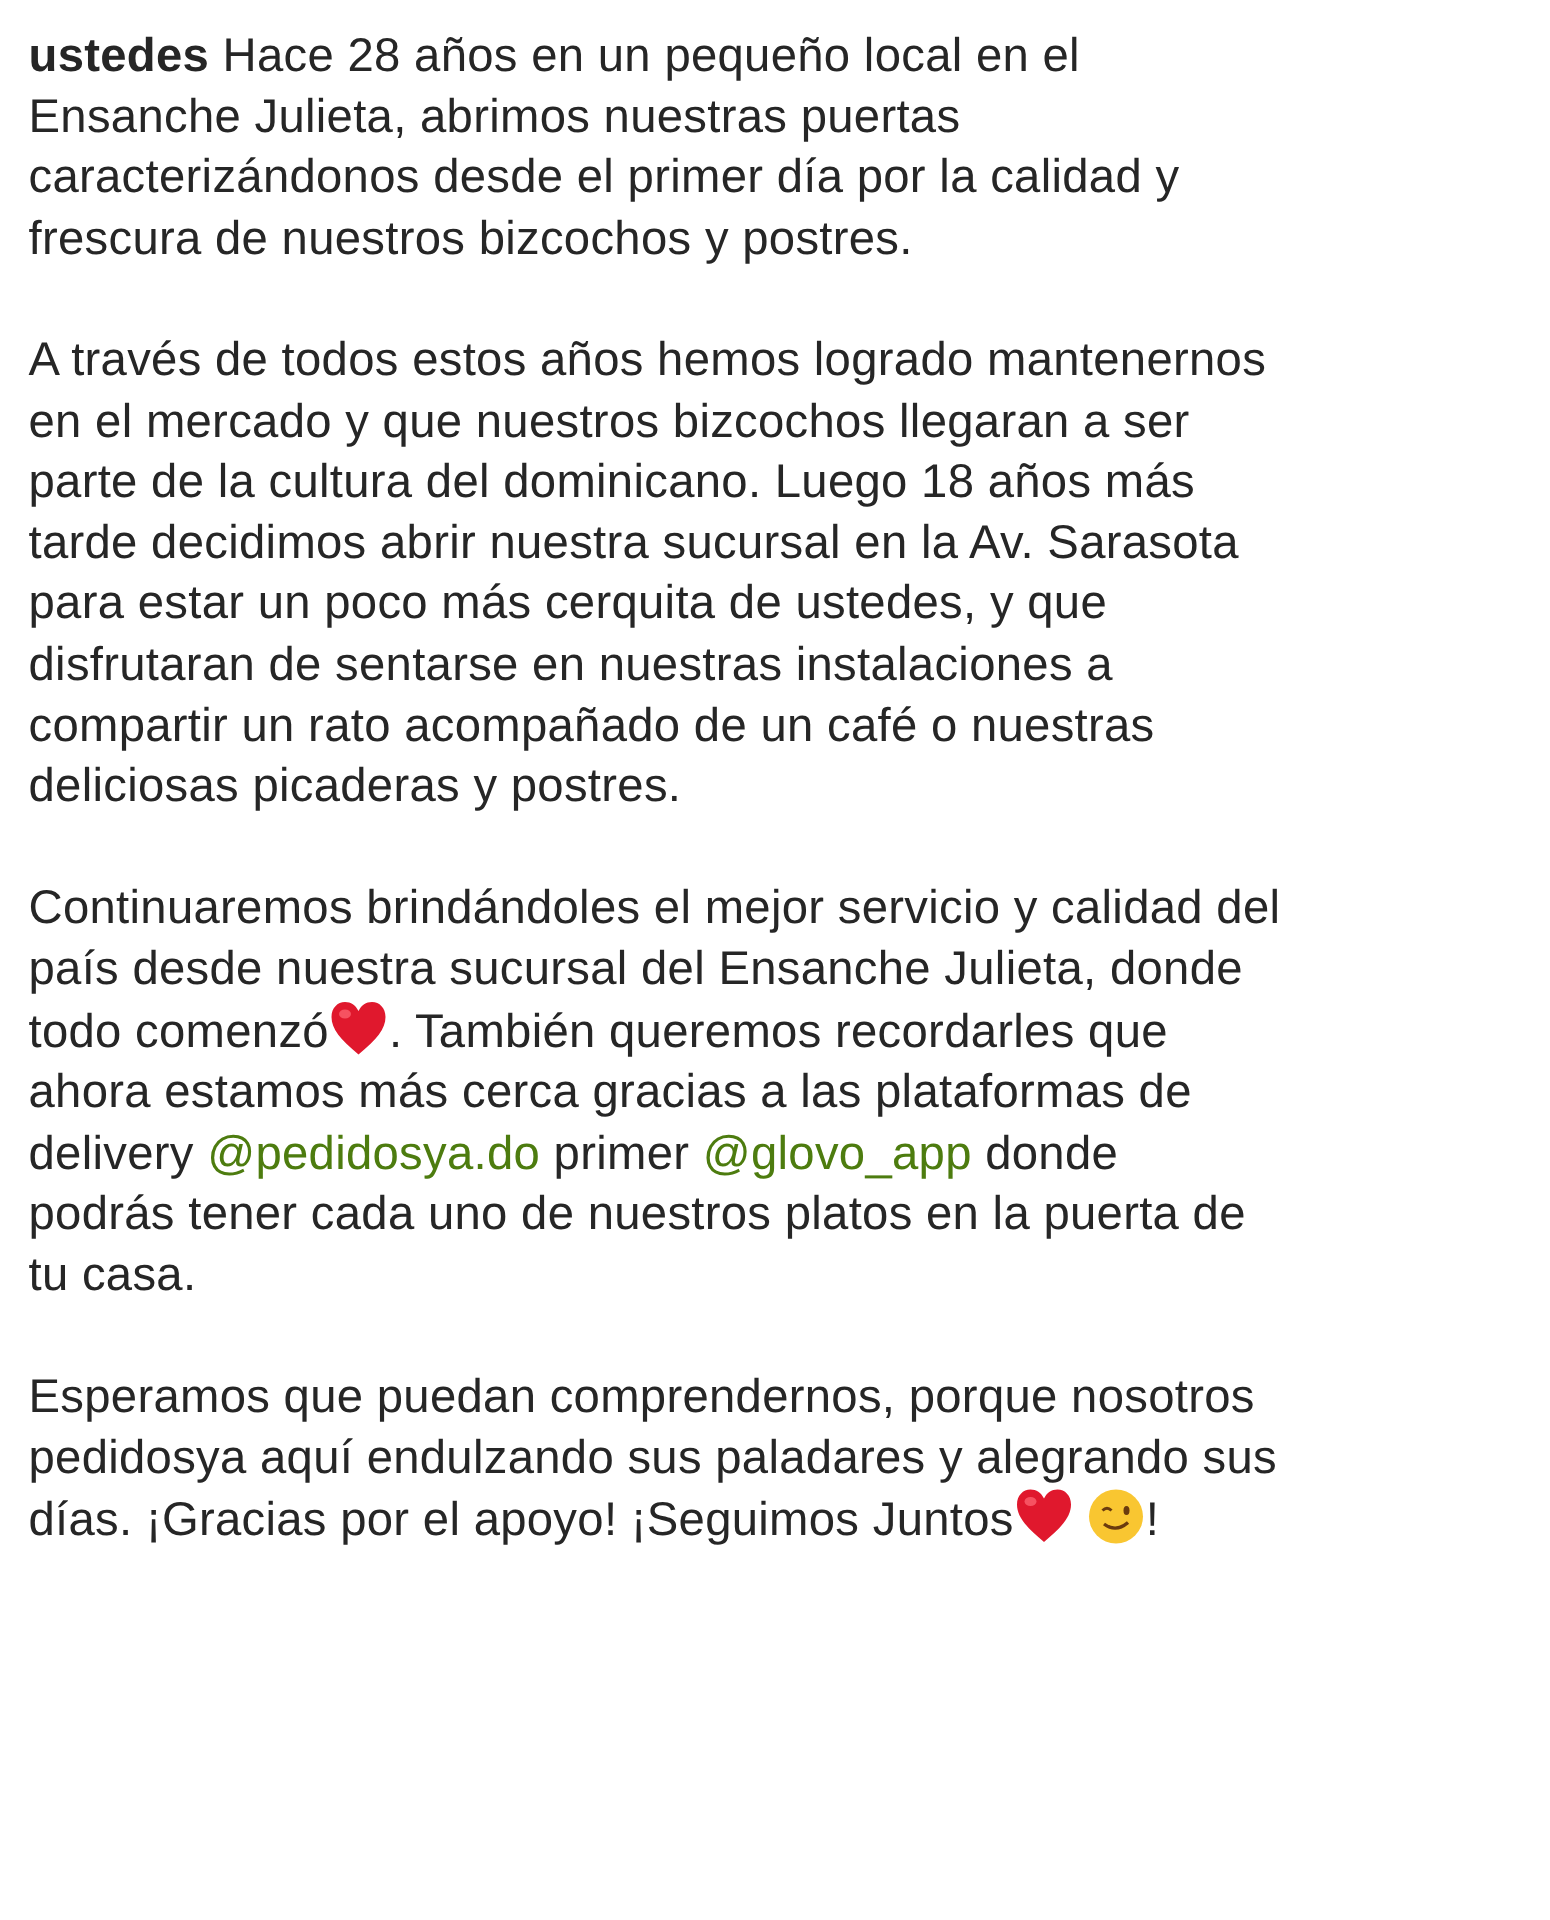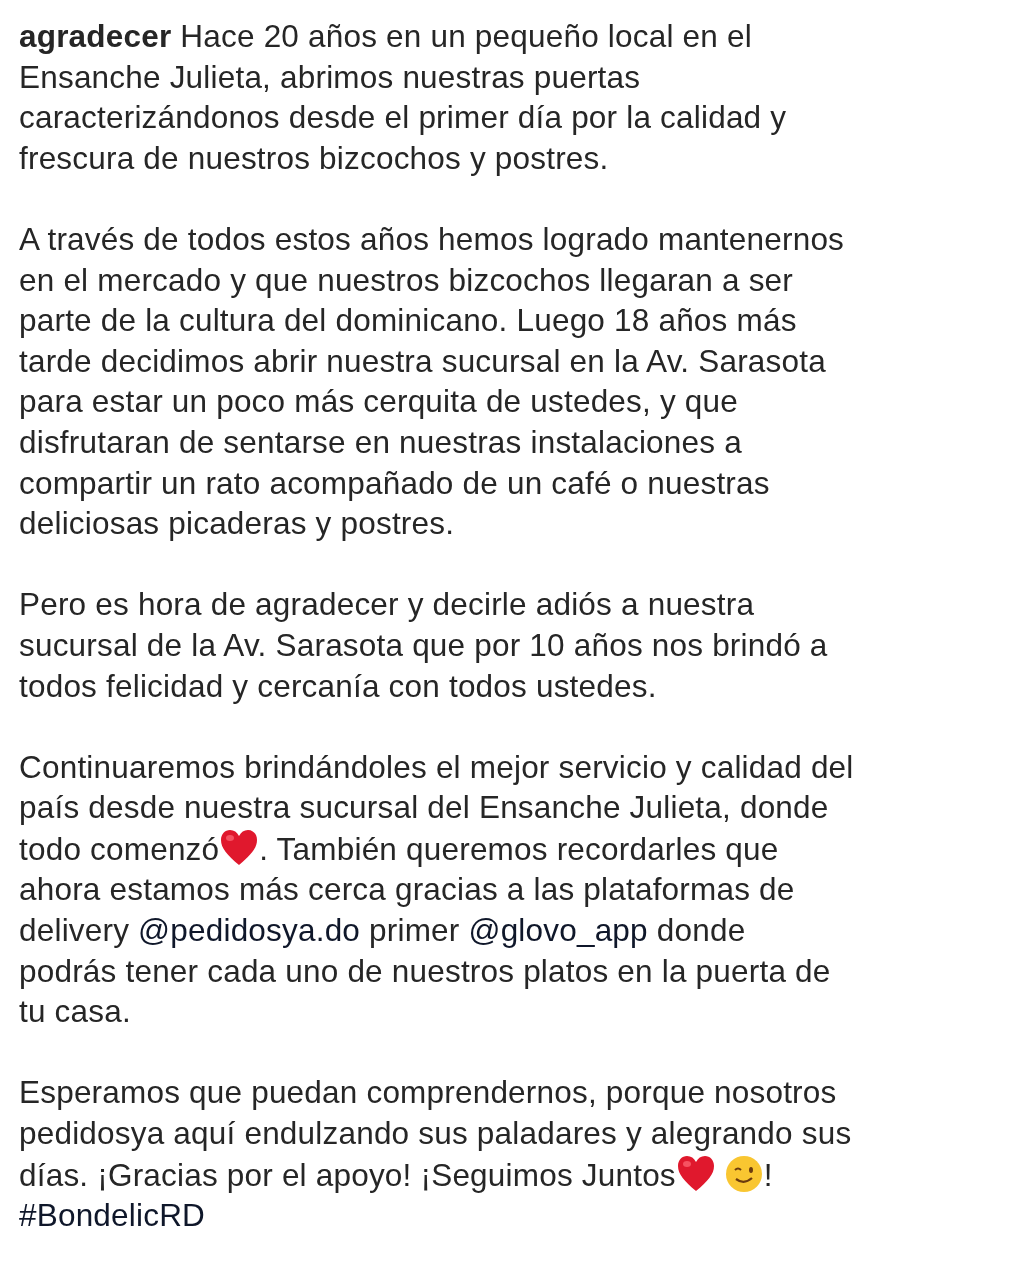--- a/index.html
+++ b/index.html
@@ -5,45 +5,42 @@
     html, body { margin:0; padding:0; background:#ffffff; }
     body { width:1033px; height:1280px; overflow:hidden; }
     .caption {
       position:absolute; left:19px; top:16px; width:1000px;
       font-family:"Liberation Sans", sans-serif;
       font-size:31.5px; line-height:40.6px; color:#262626;
       letter-spacing:0.2px;
     }
     .para { margin:0 0 40.6px 0; white-space:pre-wrap; }
     .user { font-weight:bold; color:#262626; }
-    .link { color:#0f172a; }
+    .link { color:#4d7c0f; }
     .heart { display:inline-block; width:40px; height:40px; vertical-align:-8px; }
     .wink { display:inline-block; width:40px; height:40px; vertical-align:-8px; margin-left:8px; }
   </style>
 </head>
 <body>
 
 <div class="caption">
-  <p class="para"><span class="user">agradecer</span> <span>Hace 20 años en un pequeño local en el
+  <p class="para"><span class="user">ustedes</span> <span>Hace 28 años en un pequeño local en el
 Ensanche Julieta, abrimos nuestras puertas
 caracterizándonos desde el primer día por la calidad y
 frescura de nuestros bizcochos y postres.</span></p>
 
   <p class="para"><span>A través de todos estos años hemos logrado mantenernos
 en el mercado y que nuestros bizcochos llegaran a ser
 parte de la cultura del dominicano. Luego 18 años más
 tarde decidimos abrir nuestra sucursal en la Av. Sarasota
 para estar un poco más cerquita de ustedes, y que
 disfrutaran de sentarse en nuestras instalaciones a
 compartir un rato acompañado de un café o nuestras
 deliciosas picaderas y postres.</span></p>
 
-  <p class="para"><span>Pero es hora de agradecer y decirle adiós a nuestra
-sucursal de la Av. Sarasota que por 10 años nos brindó a
-todos felicidad y cercanía con todos ustedes.</span></p>
 
   <p class="para"><span>Continuaremos brindándoles el mejor servicio y calidad del
 país desde nuestra sucursal del Ensanche Julieta, donde
 todo comenzó</span><svg class="heart" viewBox="0 0 40 40">
         <path d="M20 37 C8 27 2 20 2 12 C2 6 6 2 11 2 C15 2 18 4 20 8 C22 4 25 2 29 2 C34 2 38 6 38 12 C38 20 32 27 20 37 Z" fill="#e0182d"></path>
         <ellipse cx="11" cy="10" rx="4" ry="3" fill="#ff6b77" opacity="0.7"></ellipse>
       </svg><span>. También queremos recordarles que
 ahora estamos más cerca gracias a las plataformas de
 delivery </span><span class="link">@pedidosya.do</span><span> primer </span><span class="link">@glovo_app</span><span> donde
 podrás tener cada uno de nuestros platos en la puerta de
@@ -52,14 +49,14 @@
   <p class="para" style="margin-bottom:0"><span>Esperamos que puedan comprendernos, porque nosotros
 pedidosya aquí endulzando sus paladares y alegrando sus
 días. ¡Gracias por el apoyo! ¡Seguimos Juntos</span><svg class="heart" viewBox="0 0 40 40">
         <path d="M20 37 C8 27 2 20 2 12 C2 6 6 2 11 2 C15 2 18 4 20 8 C22 4 25 2 29 2 C34 2 38 6 38 12 C38 20 32 27 20 37 Z" fill="#e0182d"></path>
         <ellipse cx="11" cy="10" rx="4" ry="3" fill="#ff6b77" opacity="0.7"></ellipse>
       </svg><svg class="wink" viewBox="0 0 40 40">
         <circle cx="20" cy="20" r="18" fill="#f9c631"></circle>
         <path d="M11 16 Q14 13 17 16" stroke="#6b3b0e" stroke-width="2" fill="none"></path>
         <ellipse cx="27" cy="16" rx="2" ry="3" fill="#6b3b0e"></ellipse>
         <path d="M12 25 Q20 31 28 24" stroke="#6b3b0e" stroke-width="2.2" fill="none"></path>
-      </svg><span>!</span><br><span class="link">#BondelicRD</span></p>
+      </svg><span>!</span><br></p>
 </div>
 
 </body></html>

